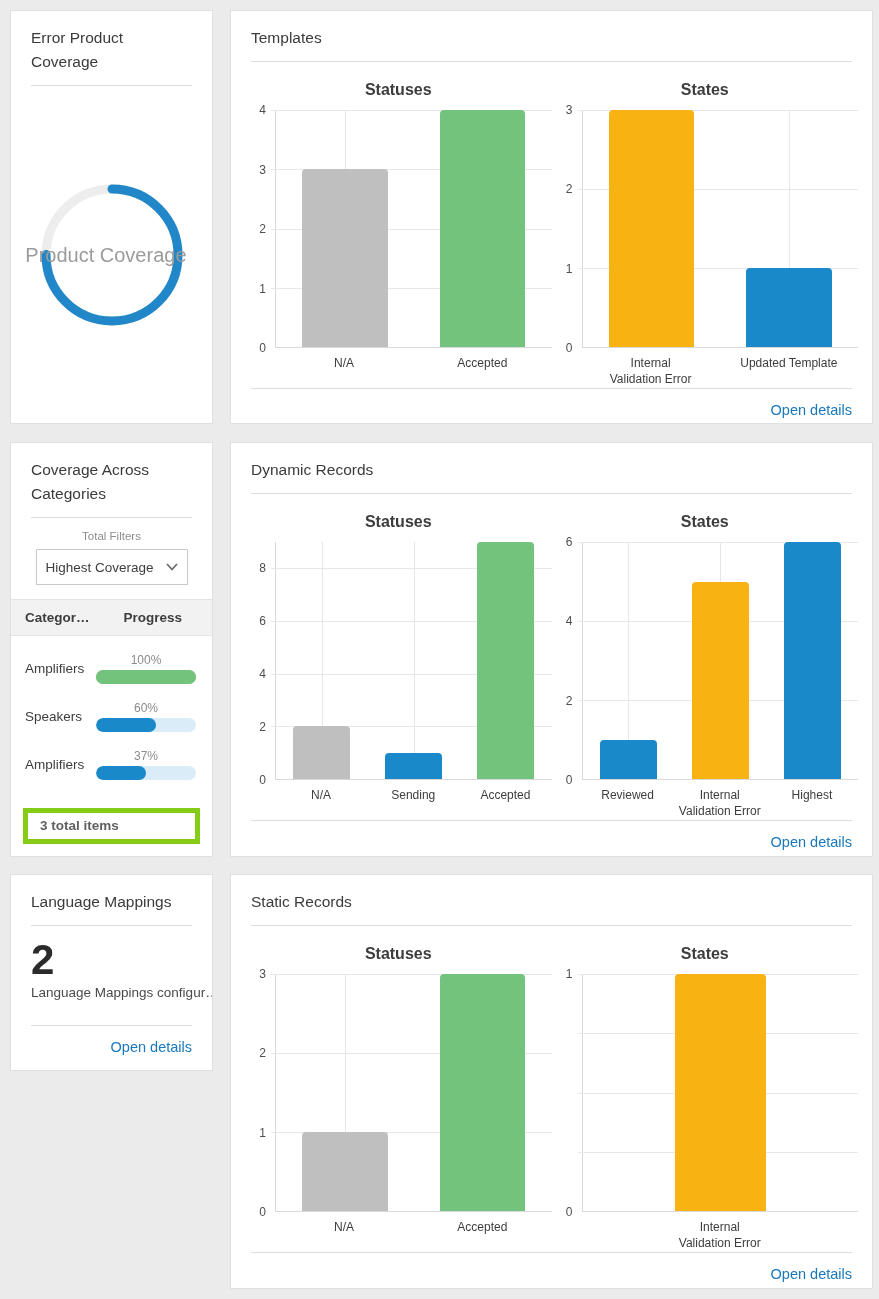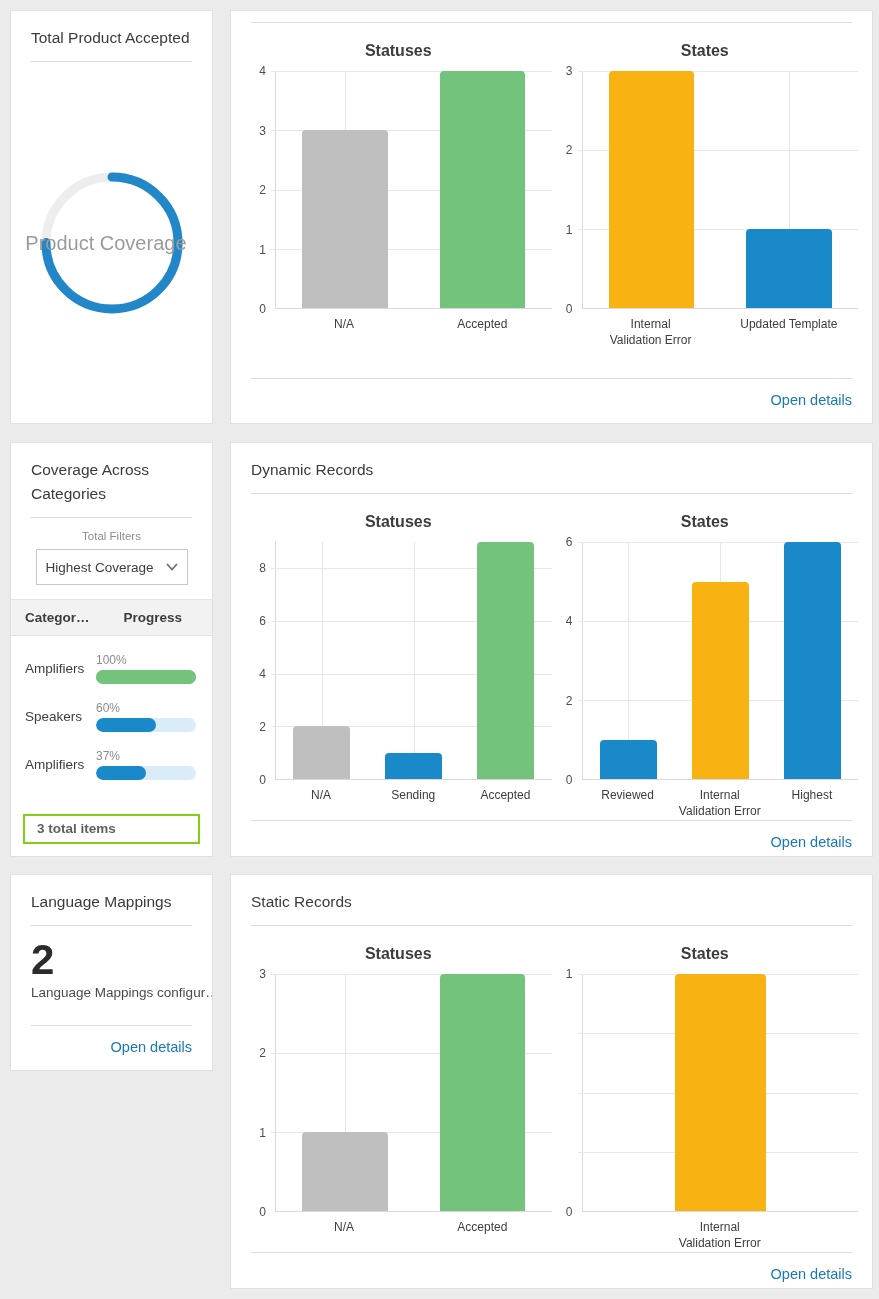--- a/index.html
+++ b/index.html
@@ -71,55 +71,58 @@
     border-top: 1px solid #e3e3e3; border-bottom: 1px solid #e3e3e3;
     display: flex; justify-content: space-between;
     padding: 10px 30px 10px 14px; font-size: 13.5px; font-weight: 700; color: #3d3d3d;
   }
   .cov-row {
     display: flex; justify-content: space-between; align-items: center;
     padding: 0 16px 0 14px; margin-top: 17px;
   }
   .cov-cat { font-size: 13.5px; color: #3d3d3d; }
   .prog { width: 100px; }
-  .prog-label { text-align: left; font-size: 12px; color: #8c8c8c; margin-bottom: 3px; }
+  .prog-label { text-align: center; font-size: 12px; color: #8c8c8c; margin-bottom: 3px; }
   .prog-track { height: 14px; border-radius: 7px; overflow: hidden; }
   .prog-fill { height: 100%; border-radius: 7px; }
   .total-box {
-    margin: auto 12px 12px; border: 2px solid #84cc16;
+    margin: auto 12px 12px; border: 5px solid #84cc16;
     padding: 5px 12px 6px; font-size: 13.5px; font-weight: 700; color: #5f5f5f;
   }
 
   
   .lm-value { padding: 12px 20px 0; font-size: 42px; font-weight: 700; color: #2b2b2b; line-height: 1.05; }
   .lm-caption { padding: 3px 20px 0; font-size: 13.5px; color: #4a4a4a; white-space: nowrap; overflow: hidden; }
 </style>
 </head>
 <body>
 
 <section class="card" style="left:10px;top:10px;width:203px;height:414px;">
   <div class="card-header">
-    <h2 class="card-title">Total Product Accepted</h2>
+    <h2 class="card-title">Error Product Coverage</h2>
   </div>
   <div class="divider"></div>
   <div class="donut-zone">
     <div class="donut-wrap">
       <svg width="150" height="150" viewBox="0 0 150 150">
         <circle id="donut-track" cx="75" cy="75" r="66" fill="none" stroke-width="9" stroke="#ededed"></circle>
         <circle id="donut-arc" cx="75" cy="75" r="66" fill="none" stroke-width="9" stroke-linecap="round" transform="rotate(-90 75 75)" stroke="#2187c8" stroke-dasharray="311.01767270538954 414.6902302738527"></circle>
       </svg>
       <div class="donut-text">
         <div class="donut-pct">75%</div>
         <div class="donut-cap">Product Coverage</div>
       </div>
     </div>
   </div>
 </section>
 
 <section class="card" style="left:230px;top:10px;width:643px;height:414px;">
+  <div class="card-header">
+    <h2 class="card-title">Templates</h2>
+  </div>
   <div class="divider"></div>
   <div class="charts-row">
     <div class="bar-chart">
         <div class="bc-title">Statuses</div>
         <div class="bc-body">
           <div class="bc-yaxis">
             <span style="top:calc(100% - 7px)">0</span>
             <span style="top:calc(75% - 7px)">1</span>
             <span style="top:calc(50% - 7px)">2</span>
             <span style="top:calc(25% - 7px)">3</span>

